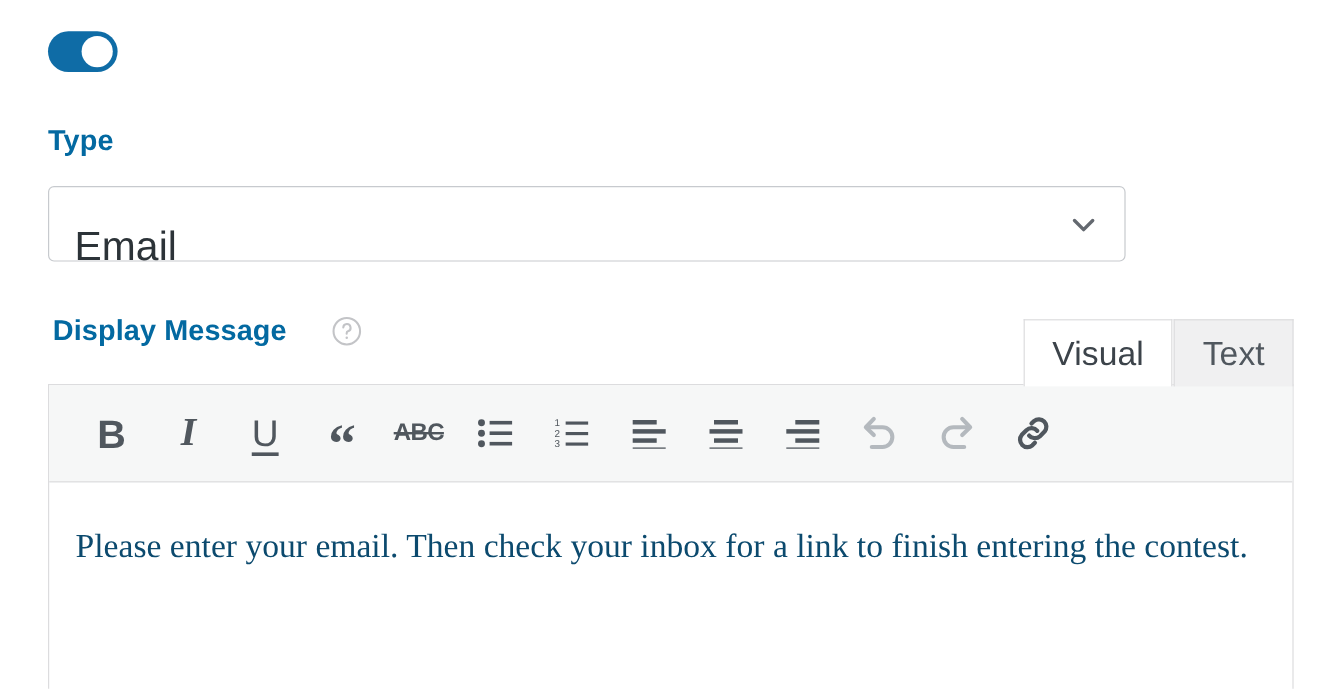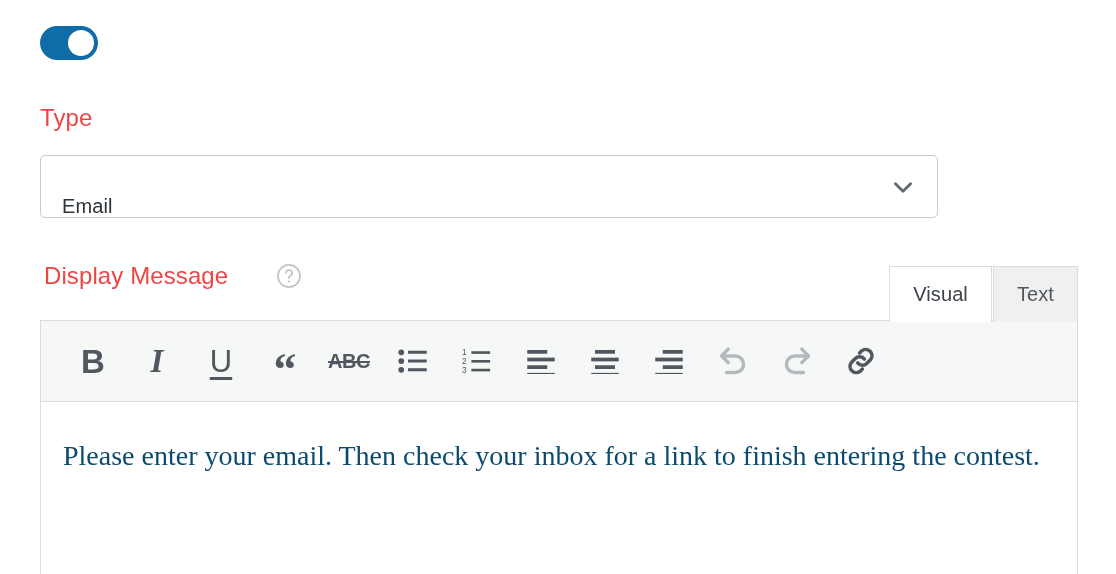--- a/index.html
+++ b/index.html
@@ -47,42 +47,43 @@
     font-size: 25px;
     color: #3c434a;
     letter-spacing: 0.1px;
     white-space: nowrap;
   }
 
   
   .field-label {
     position: absolute;
     font-size: 24px;
-    color: #ef4444;
+    color: #0369a1;
     letter-spacing: 0.1px;
+    font-weight: bold;
   }
   #type-label { left: 40px; top: 104px; }
 
   .select-box {
     position: absolute;
     left: 40px;
     top: 155px;
     width: 898px;
     height: 63px;
     box-sizing: border-box;
     border: 1px solid #c7cace;
     border-radius: 5px;
     background: #fff;
     display: flex;
     align-items: center;
     cursor: pointer;
   }
   .select-value {
     margin-left: 21px;
-    font-size: 20px;
+    font-size: 34px;
     color: #2c3338;
     letter-spacing: 0.1px;
     margin-top: 40px;
   }
   .select-chevron {
     position: absolute;
     right: 21px;
     top: 50%;
     transform: translateY(-50%);
     width: 26px;
@@ -109,21 +110,21 @@
     align-items: flex-end;
     height: 56px;
   }
   .editor-tab {
     box-sizing: border-box;
     height: 56px;
     padding: 0 23px;
     display: flex;
     align-items: center;
     justify-content: center;
-    font-size: 20px;
+    font-size: 28px;
     letter-spacing: 0.1px;
     border: 1px solid #dcdcde;
     border-bottom: none;
     cursor: pointer;
     position: relative;
   }
   .editor-tab.active {
     background: #ffffff;
     color: #3c434a;
     z-index: 3;

